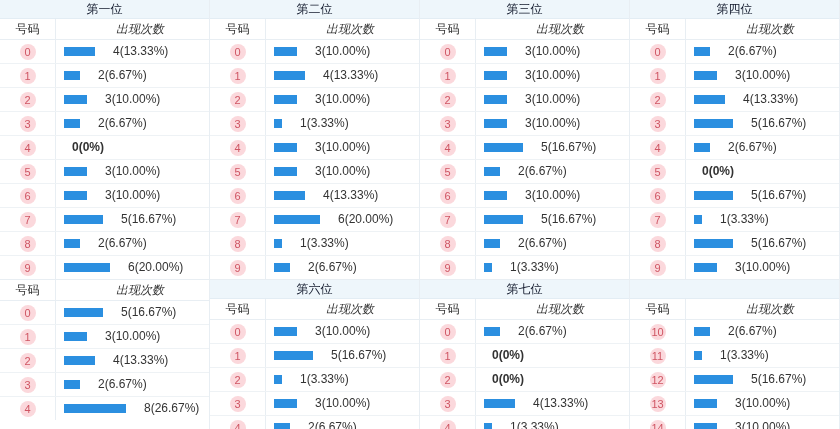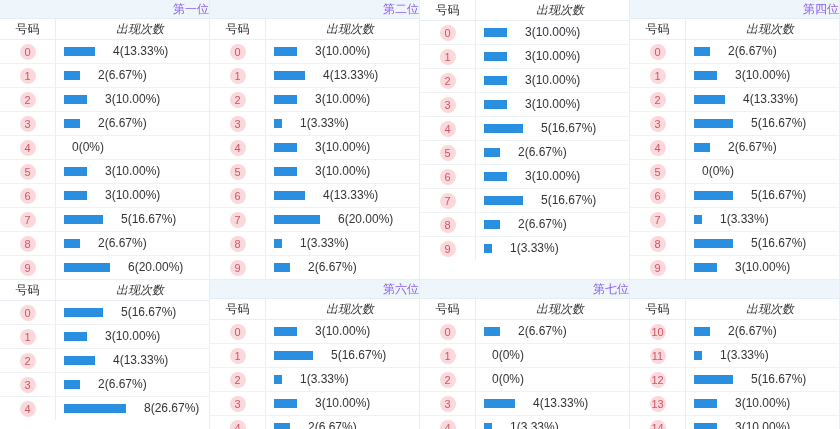--- a/index.html
+++ b/index.html
@@ -18,25 +18,25 @@
   }
   .panel{
     box-sizing:border-box;
     border-right:1px solid #e8eef3;
     border-bottom:1px solid #e8eef3;
   }
   .panel.w4{width:210px;}
   .panel-title{
     height:18px;
     line-height:18px;
-    text-align:right;
+    text-align:center;
     background:#eef6fb;
     border-bottom:1px solid #e3edf4;
     font-size:12px;
-    color:#8b5cf6;
+    color:#0f172a;
   }
   .panel-head{
     display:flex;
     height:20px;
     line-height:20px;
     border-bottom:1px solid #e8eef3;
     gap:15px;
   }
   .col-num{
     width:56px;
@@ -84,21 +84,21 @@
     box-sizing:border-box;
     gap:18px;
   }
   .bar{
     display:inline-block;
     height:9px;
     background:#2b8fe0;
     flex:0 0 auto;
   }
   .lbl{font-size:12px;color:#333;white-space:nowrap;}
-  .lbl.zero{padding-left:8px;}
+  .lbl.zero{padding-left:8px;font-weight:bold;}
 </style>
 </head>
 <body>
 
 <div class="grid" id="grid">
     <div class="panel w4">
       <div class="panel-title">第一位</div>
       <div class="panel-head">
         <div class="col-num">号码</div>
         <div class="col-cnt">出现次数</div>
@@ -284,20 +284,21 @@
         <div class="cell-num">
           <span class="ball">9</span>
         </div>
         <div class="cell-cnt">
           <span class="bar" style="width: 16px;"></span>
           <span class="lbl">2(6.67%)</span>
         </div>
       </div>
     </div>
     <div class="panel w4">
+      <div class="panel-title">第三位</div>
       <div class="panel-head">
         <div class="col-num">号码</div>
         <div class="col-cnt">出现次数</div>
       </div>
       <div class="row">
         <div class="cell-num">
           <span class="ball">0</span>
         </div>
         <div class="cell-cnt">
           <span class="bar" style="width: 23px;"></span>

